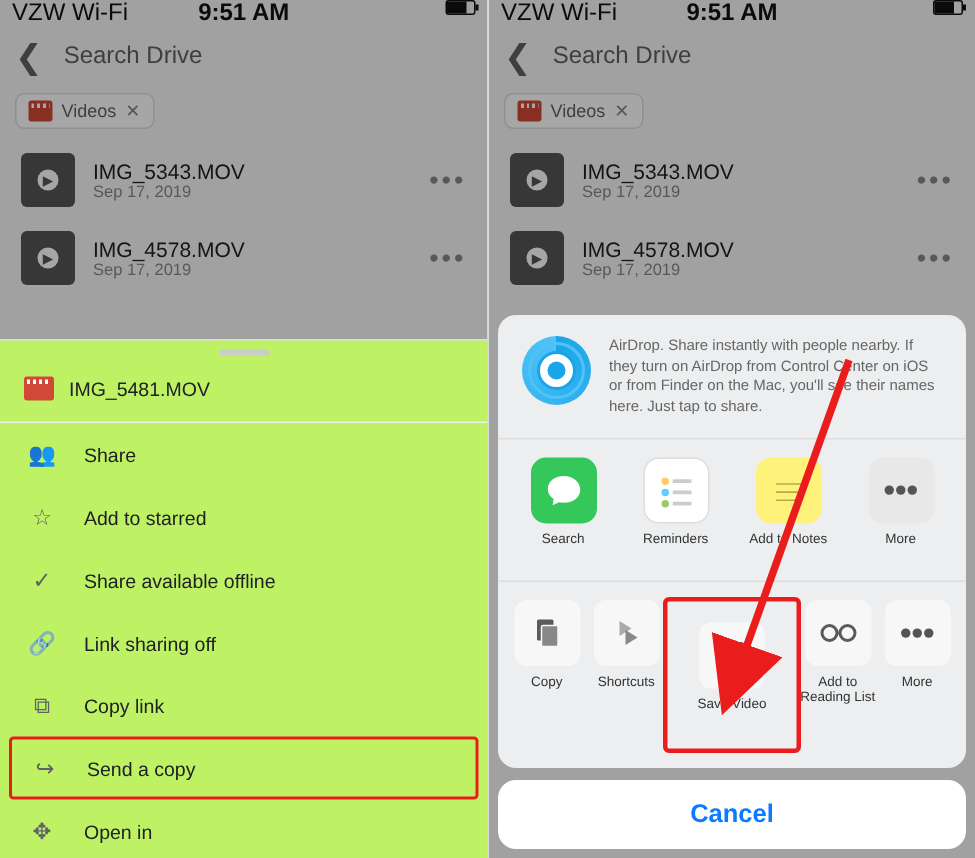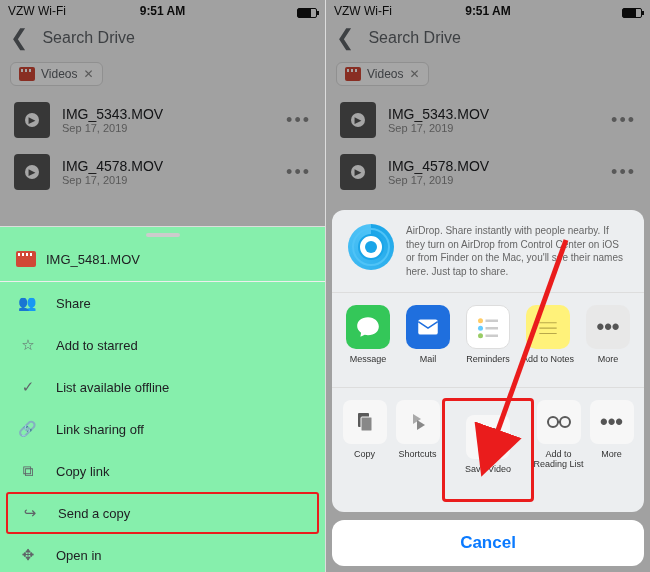--- a/index.html
+++ b/index.html
@@ -1,39 +1,39 @@
 <!DOCTYPE html>
 <html><head>
 <meta charset="utf-8">
 <style>
 *{box-sizing:border-box;margin:0;padding:0;font-family:-apple-system,Helvetica,Arial,sans-serif}
 body{background:#fff;width:650px;height:572px;overflow:hidden}
 .stage{display:flex;width:650px;height:572px}
 .phone{width:325px;height:572px;position:relative;background:#f8f8f8;overflow:hidden}
 .phone+.phone{border-left:1px solid #ddd}
 .dim{position:absolute;inset:0;background:rgba(0,0,0,.35);z-index:2;pointer-events:none}
-.status{height:18px;display:flex;align-items:flex-end;justify-content:space-between;padding:0 8px;font-size:12px;color:#111;position:relative;z-index:1}
+.status{height:18px;display:flex;align-items:flex-start;justify-content:space-between;padding:0 8px;font-size:16px;color:#111;position:relative;z-index:1}
 .status .ctr{position:absolute;left:0;right:0;text-align:center;font-weight:600}
 .status .r{display:flex;gap:4px;align-items:center}
 .nav{height:40px;display:flex;align-items:center;padding:0 10px;gap:14px;position:relative;z-index:1}
 .nav .back{font-size:22px;color:#5f6368}
 .nav .title{font-size:16px;color:#5f6368}
 .chip{display:inline-flex;align-items:center;gap:6px;background:#fff;border:1px solid #ddd;border-radius:6px;padding:4px 8px;margin:4px 10px;font-size:12px;color:#5f6368;position:relative;z-index:1}
 .chip .x{color:#888}
 .vidicon{width:16px;height:14px;background:#d14836;border-radius:2px;position:relative;display:inline-block}
 .vidicon:before{content:"";position:absolute;top:2px;left:2px;right:2px;height:3px;background:repeating-linear-gradient(90deg,#fff 0 2px,#d14836 2px 4px)}
 .filelist{position:relative;z-index:1;padding:4px 0}
 .frow{display:flex;align-items:center;padding:8px 14px;gap:12px}
 .thumb{width:36px;height:36px;background:#555;border-radius:4px;display:flex;align-items:center;justify-content:center}
 .thumb span{width:14px;height:14px;border-radius:50%;background:#fff;display:flex;align-items:center;justify-content:center;color:#555;font-size:9px}
 .fmeta{flex:1}
 .fname{font-size:14px;color:#202124}
 .fdate{font-size:11px;color:#888}
 .kebab{color:#888;font-size:18px;letter-spacing:2px}
-.sheet{position:absolute;left:0;right:0;bottom:0;background:#86efac;z-index:5;border-top:1px solid #ddd}
+.sheet{position:absolute;left:0;right:0;bottom:0;background:#bef264;z-index:5;border-top:1px solid #ddd}
 .sheet-hd{display:flex;align-items:center;gap:10px;padding:14px 16px;border-bottom:1px solid #eee}
 .sheet-hd .vidicon{width:20px;height:16px}
 .sheet-hd .t{font-size:13px;color:#202124}
 .handle{width:34px;height:4px;background:#ccc;border-radius:2px;margin:6px auto 0}
 .mrow{display:flex;align-items:center;gap:18px;padding:12px 18px;font-size:13px;color:#202124}
 .mrow .ic{width:20px;text-align:center;color:#5f6368;font-size:15px}
 .mrow.boxed{border:2px solid #ea1c1c;border-radius:3px;margin:0 6px;padding:10px 12px}
 
 .share{position:absolute;left:6px;right:6px;bottom:6px;z-index:5;display:flex;flex-direction:column;gap:8px}
 .share-panel{background:#eceef0;border-radius:12px;overflow:hidden}
@@ -112,21 +112,21 @@
           <div class="mrow">
             <span class="ic">👥</span>
             <span>Share</span>
           </div>
           <div class="mrow">
             <span class="ic">☆</span>
             <span>Add to starred</span>
           </div>
           <div class="mrow">
             <span class="ic">✓</span>
-            <span>List available offline</span>
+            <span>Share available offline</span>
           </div>
           <div class="mrow">
             <span class="ic">🔗</span>
             <span>Link sharing off</span>
           </div>
           <div class="mrow">
             <span class="ic">⧉</span>
             <span>Copy link</span>
           </div>
           <div class="mrow boxed">
@@ -205,30 +205,21 @@
         </div>
         <div class="txt">AirDrop. Share instantly with people nearby. If they turn on AirDrop from Control Center on iOS or from Finder on the Mac, you'll see their names here. Just tap to share.</div>
       </div>
       <div class="gridrow" id="apps-row">
             <div class="app">
               <div class="box" style="background:#34c759;">
                 <svg width="26" height="26" viewBox="0 0 24 24">
                   <path fill="#fff" d="M12 3C6 3 2 6.5 2 11c0 2.5 1.4 4.7 3.6 6.2L5 21l4-1.8c1 .2 2 .3 3 .3 6 0 10-3.5 10-8S18 3 12 3z"></path>
                 </svg>
               </div>
-              <div class="lbl">Message</div>
-            </div>
-            <div class="app">
-              <div class="box" style="background:#1f6fde;">
-                <svg width="26" height="26" viewBox="0 0 24 24">
-                  <rect x="3" y="5" width="18" height="14" rx="2" fill="#fff"></rect>
-                  <path d="M3 7l9 6 9-6" stroke="#1f6fde" stroke-width="1.5" fill="none"></path>
-                </svg>
-              </div>
-              <div class="lbl">Mail</div>
+              <div class="lbl">Search</div>
             </div>
             <div class="app">
               <div class="box" style="background:#ffffff;border:1px solid #ddd;">
                 <svg width="30" height="30" viewBox="0 0 24 24">
                   <circle cx="6" cy="7" r="2" fill="#fc6"></circle>
                   <circle cx="6" cy="13" r="2" fill="#6cf"></circle>
                   <circle cx="6" cy="19" r="2" fill="#9c6"></circle>
                   <line x1="10" y1="7" x2="20" y2="7" stroke="#ccc" stroke-width="2"></line>
                   <line x1="10" y1="13" x2="20" y2="13" stroke="#ccc" stroke-width="2"></line>
                   <line x1="10" y1="19" x2="20" y2="19" stroke="#ccc" stroke-width="2"></line>

